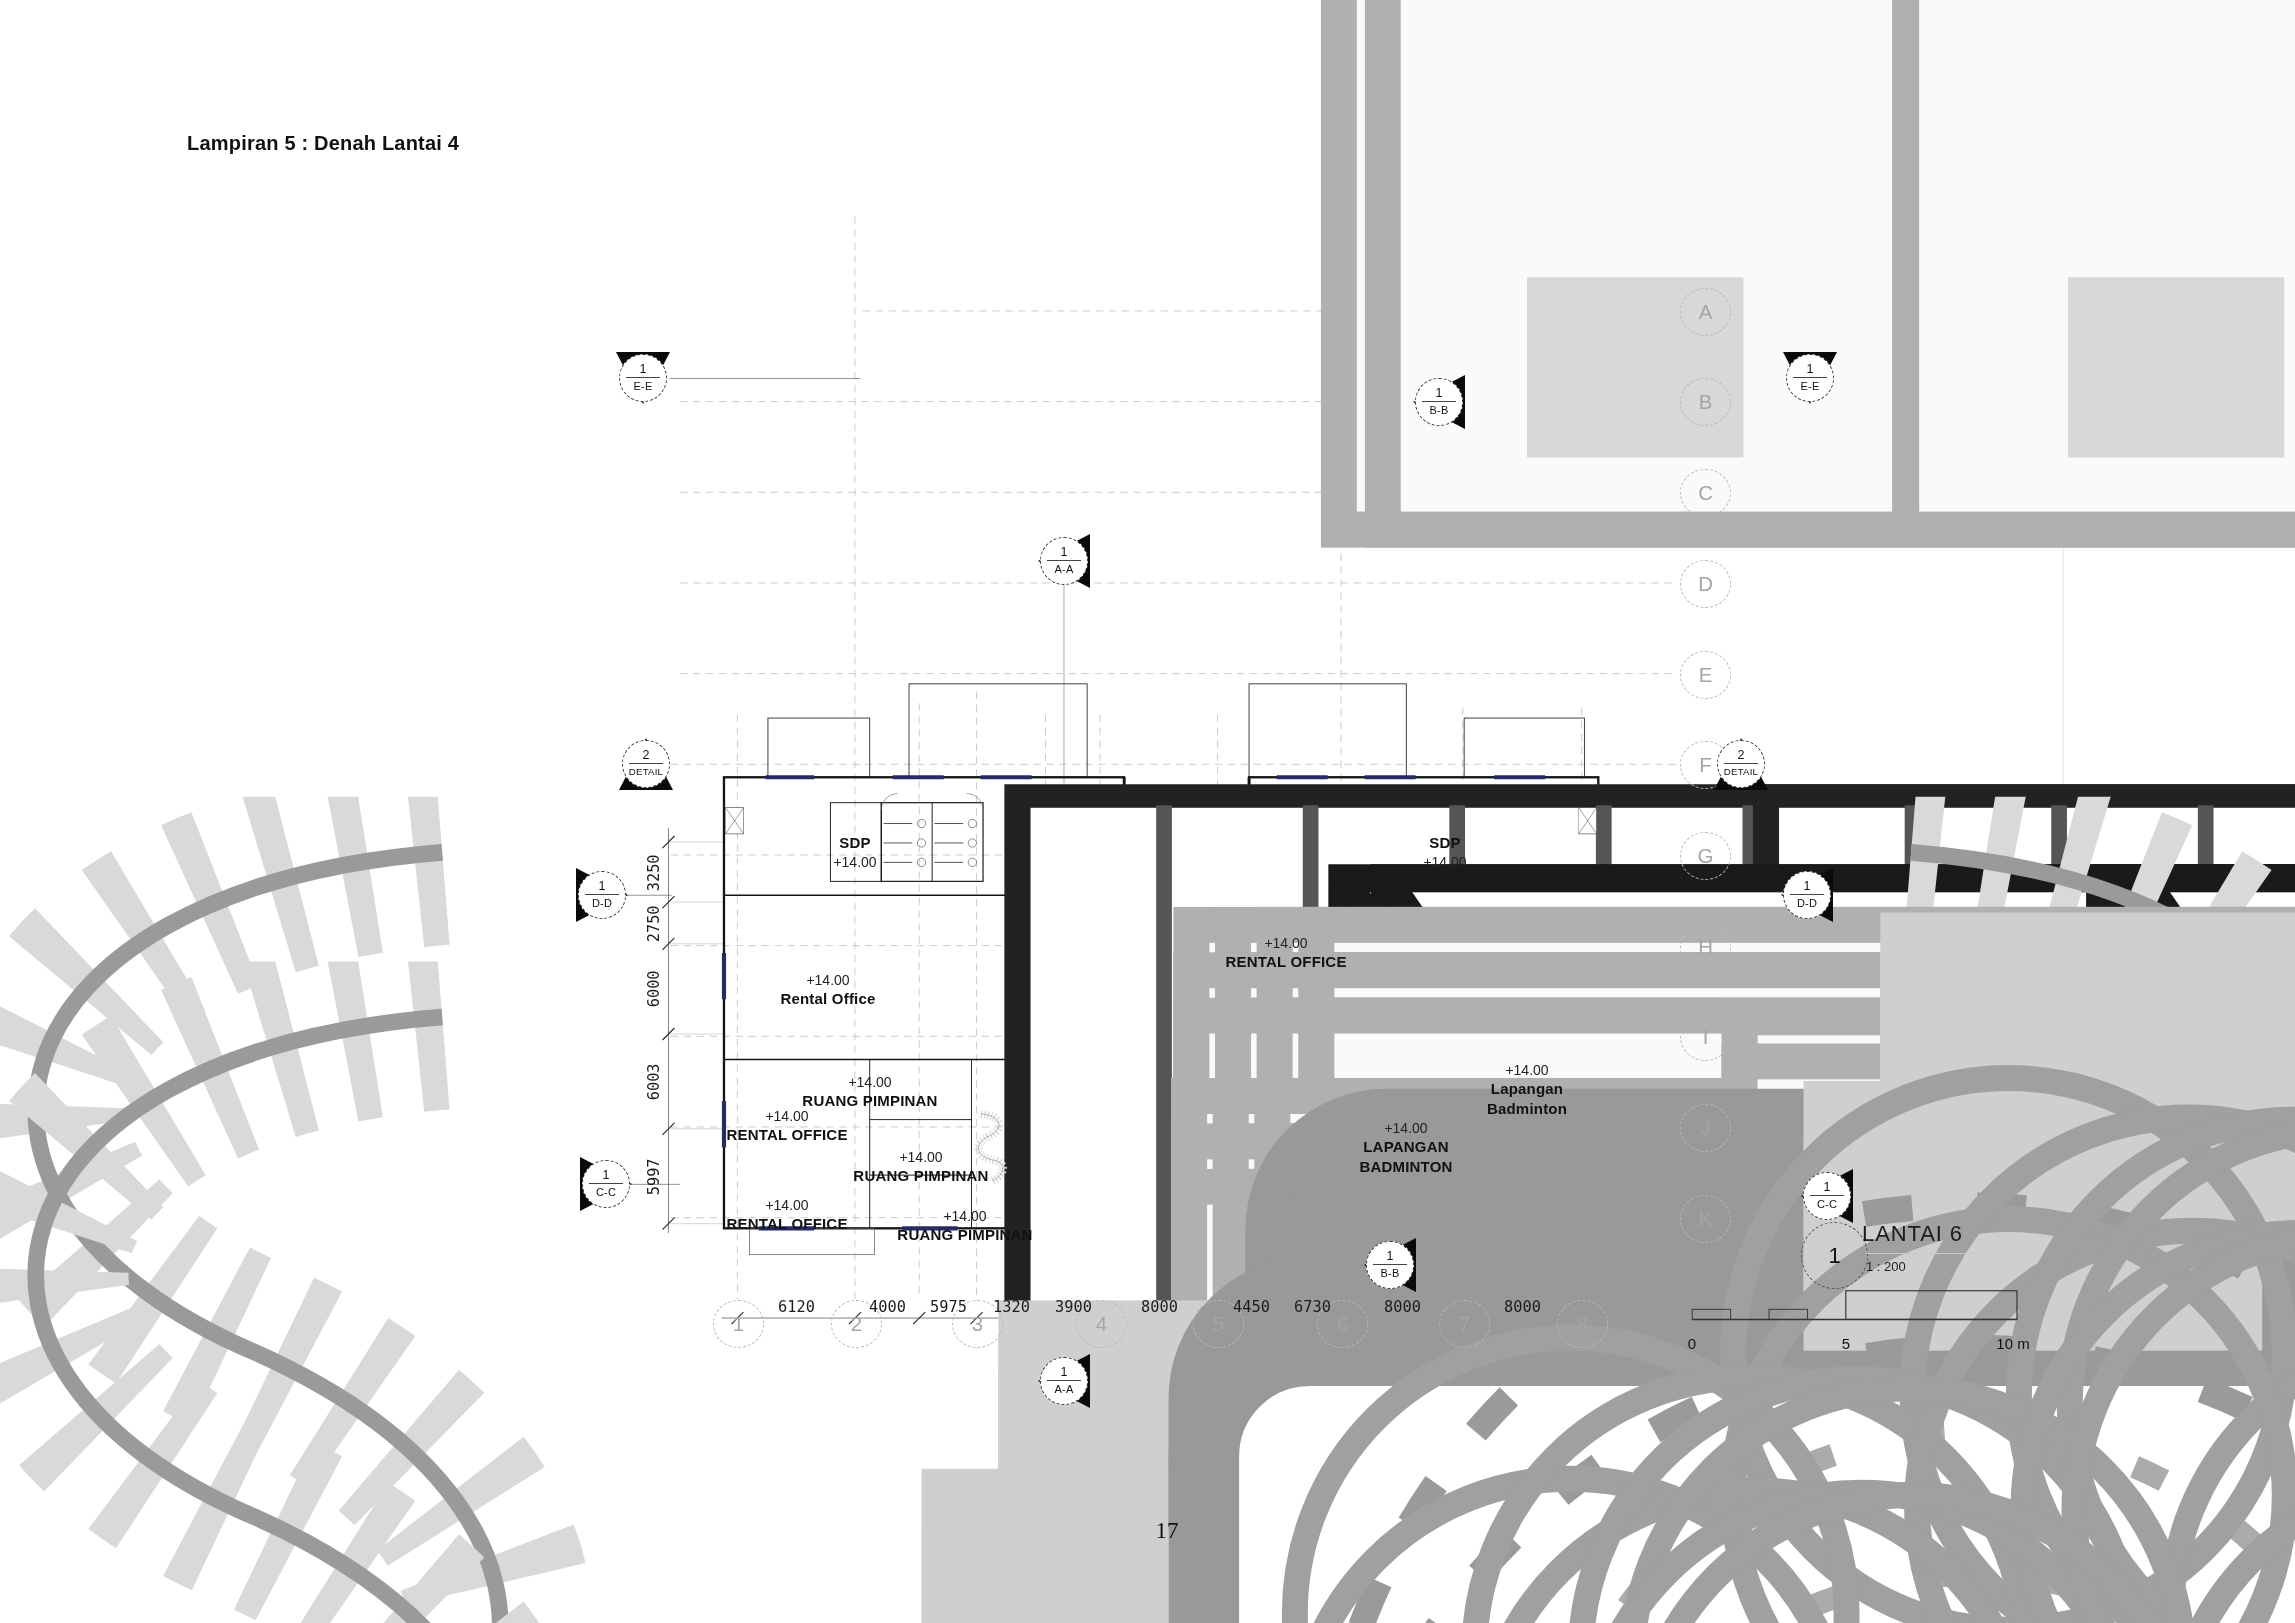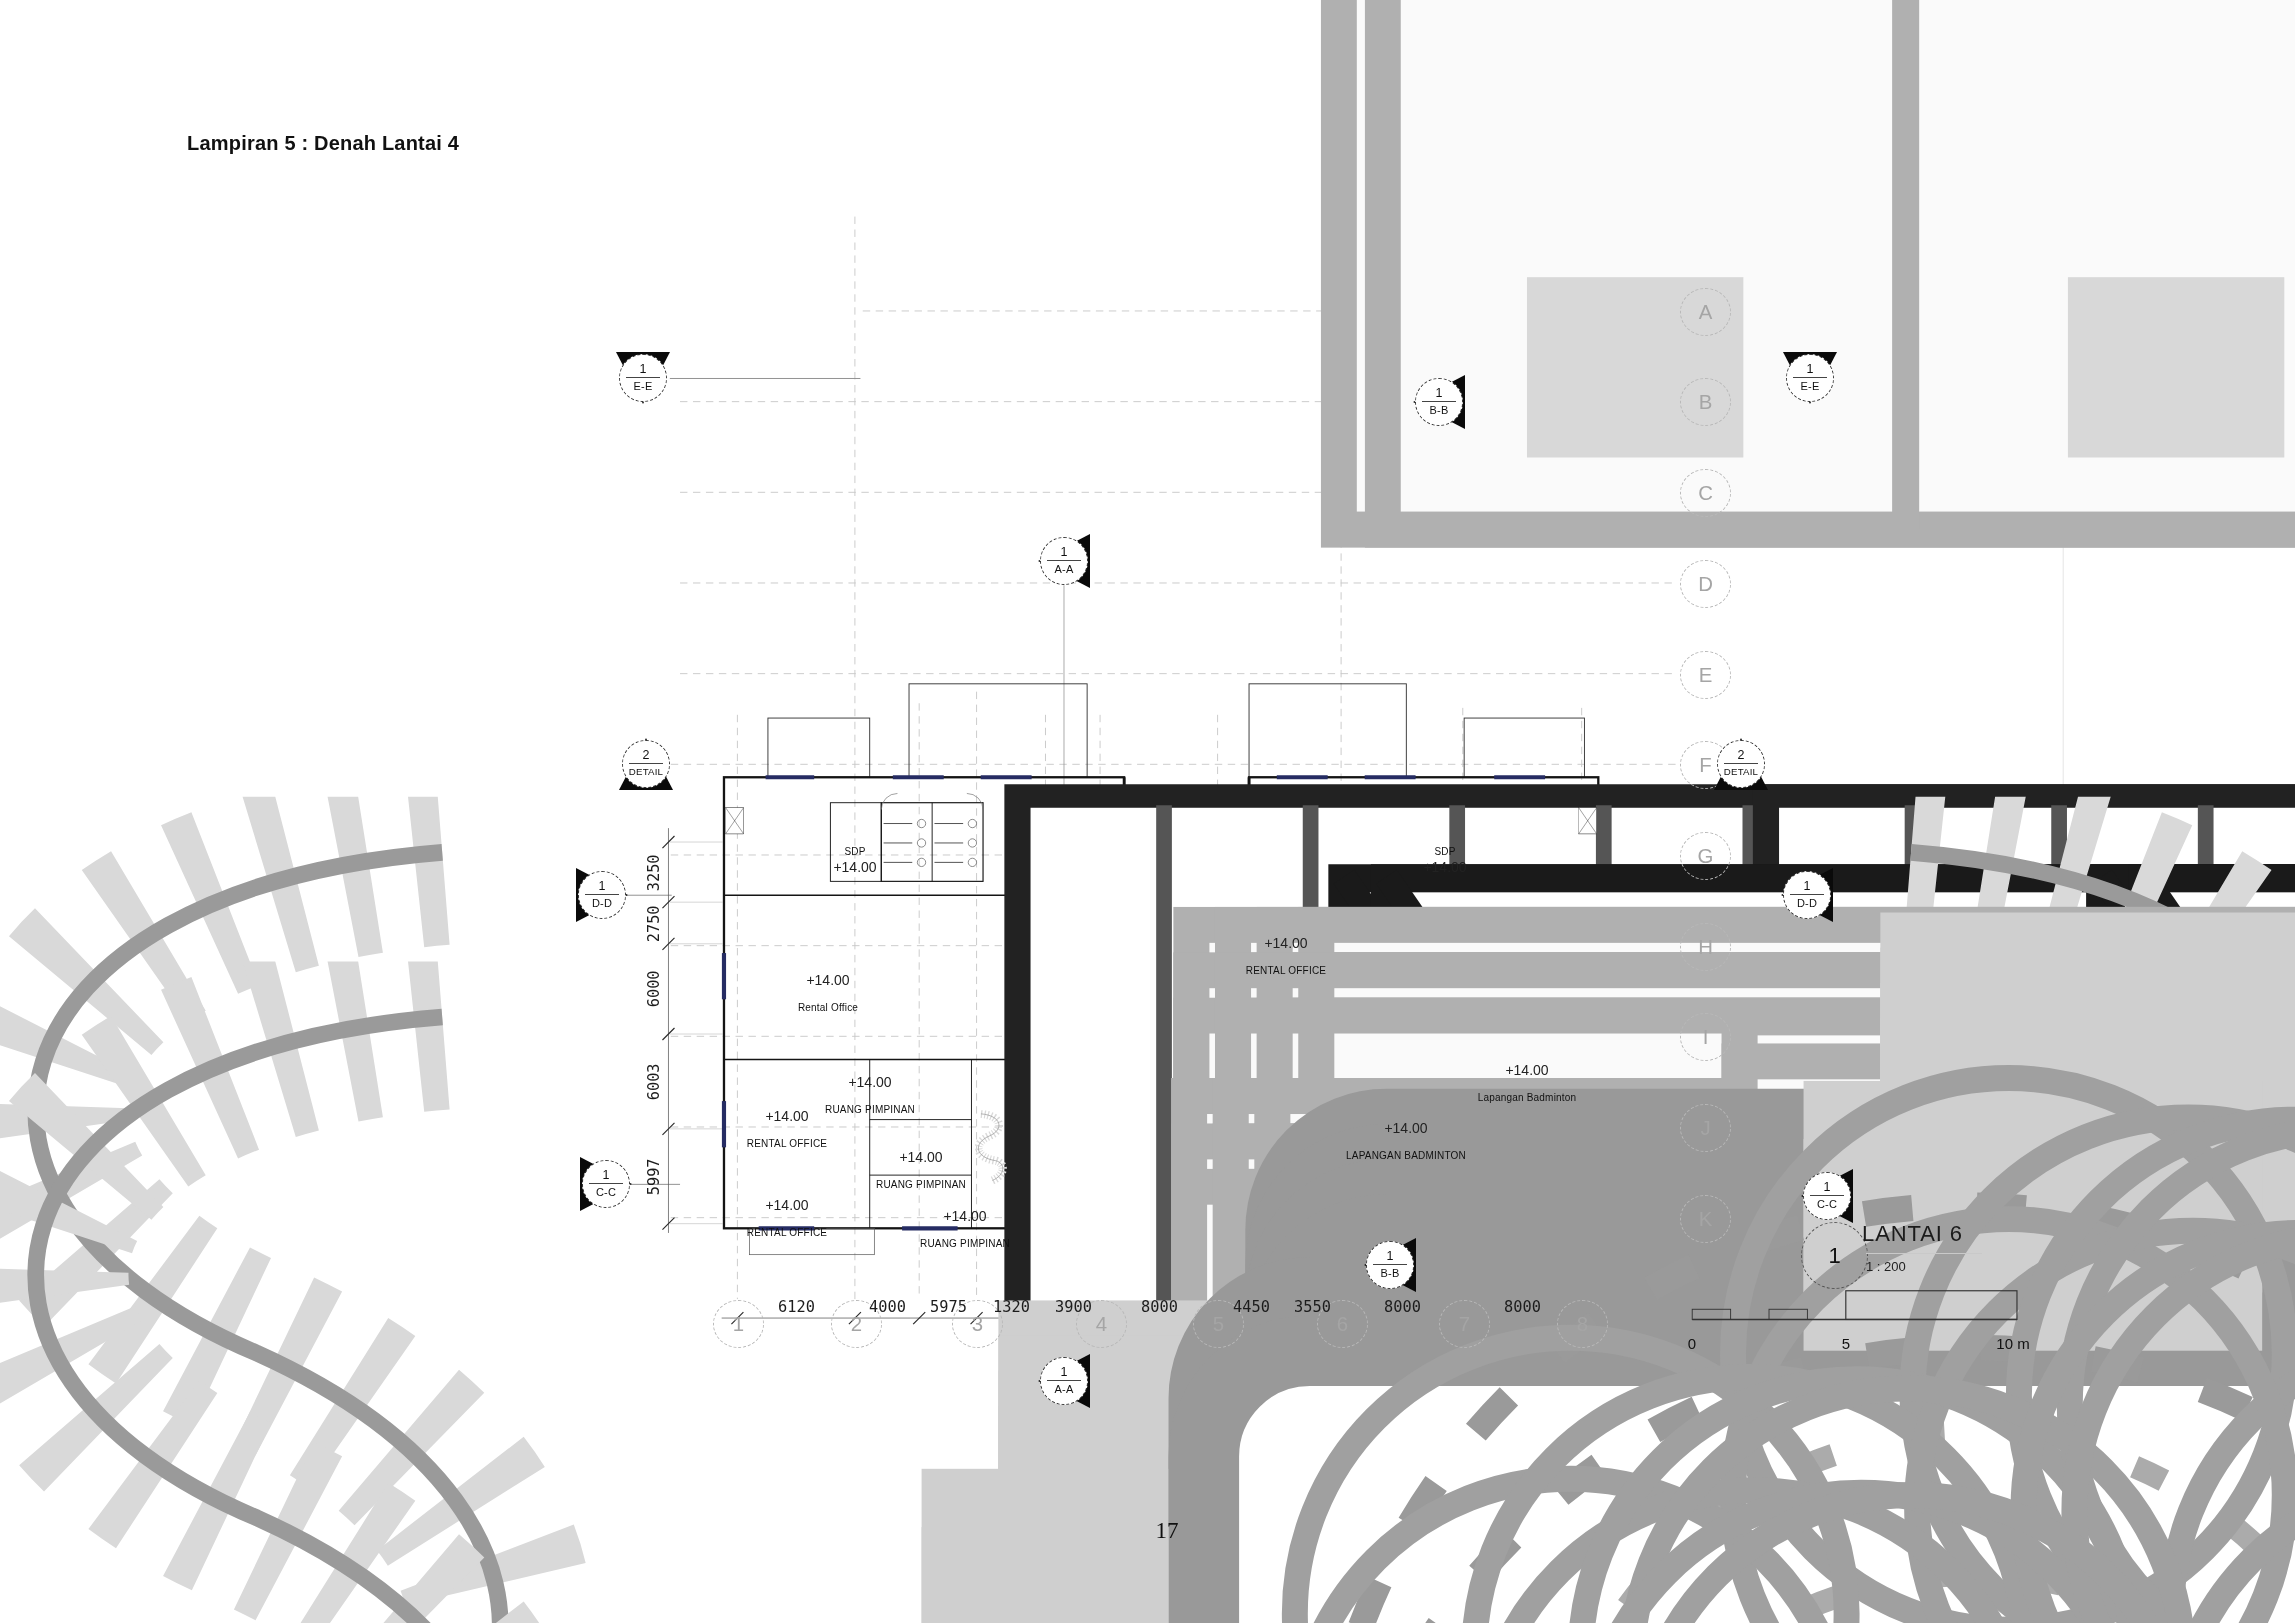--- a/index.html
+++ b/index.html
@@ -32,21 +32,21 @@
   .marker .div{width:72%;border-top:0.9px solid #444;}
   .marker .lab{flex:1;display:flex;align-items:flex-start;justify-content:center;font-size:11px;letter-spacing:0.2px;padding-top:1.4px;}
   .tri{position:absolute;width:0;height:0;z-index:0;}
   .tri-down{left:-2.8px;top:-1.9px;border-left:27px solid transparent;border-right:27px solid transparent;border-top:52px solid #0a0a0a;}
   .tri-up{left:-2.8px;bottom:-1.9px;border-left:27px solid transparent;border-right:27px solid transparent;border-bottom:52px solid #0a0a0a;}
   .tri-left{left:-1.9px;top:-2.8px;border-top:27px solid transparent;border-bottom:27px solid transparent;border-right:52px solid #0a0a0a;}
   .tri-right{right:-1.9px;top:-2.8px;border-top:27px solid transparent;border-bottom:27px solid transparent;border-left:52px solid #0a0a0a;}
   
   .room{width:148px;text-align:center;line-height:1.3;}
   .room .elev{display:block;font-size:14px;color:#222;}
-  .room .nm{display:block;font-size:10px;font-weight:400;color:#111;letter-spacing:0.2px;margin-top:12px;}
+  .room .nm{display:block;font-size:15px;font-weight:700;color:#111;letter-spacing:0.2px;}
 </style>
 </head>
 <body>
 
 <div id="canvas">
 
   <svg width="2295" height="1623" viewBox="0 0 4961 3508">
     <defs>
       <symbol id="cub" viewBox="0 0 80 90">
         <rect x="1" y="1" width="78" height="88" fill="#fafafa" stroke="#b0b0b0" stroke-width="2"></rect>
@@ -474,21 +474,21 @@
       <span>8</span>
     </div>
 
   <div class="abs dimh mono" style="left:764px;top:1298px;">6120</div>
   <div class="abs dimh mono" style="left:855px;top:1298px;">4000</div>
   <div class="abs dimh mono" style="left:916px;top:1298px;">5975</div>
   <div class="abs dimh mono" style="left:979px;top:1298px;">1320</div>
   <div class="abs dimh mono" style="left:1041px;top:1298px;">3900</div>
   <div class="abs dimh mono" style="left:1127px;top:1298px;">8000</div>
   <div class="abs dimh mono" style="left:1219px;top:1298px;">4450</div>
-  <div class="abs dimh mono" style="left:1280px;top:1298px;">3550</div>
+  <div class="abs dimh mono" style="left:1280px;top:1298px;">6730</div>
   <div class="abs dimh mono" style="left:1370px;top:1298px;">8000</div>
   <div class="abs dimh mono" style="left:1490px;top:1298px;">8000</div>
 
   <div class="abs dimv mono" style="left:616px;top:865px;">3250</div>
   <div class="abs dimv mono" style="left:616px;top:916px;">2750</div>
   <div class="abs dimv mono" style="left:616px;top:981px;">6000</div>
   <div class="abs dimv mono" style="left:616px;top:1074px;">6003</div>
   <div class="abs dimv mono" style="left:616px;top:1169px;">5997</div>
 
   <div class="abs marker" style="left:619px;top:354px;">

